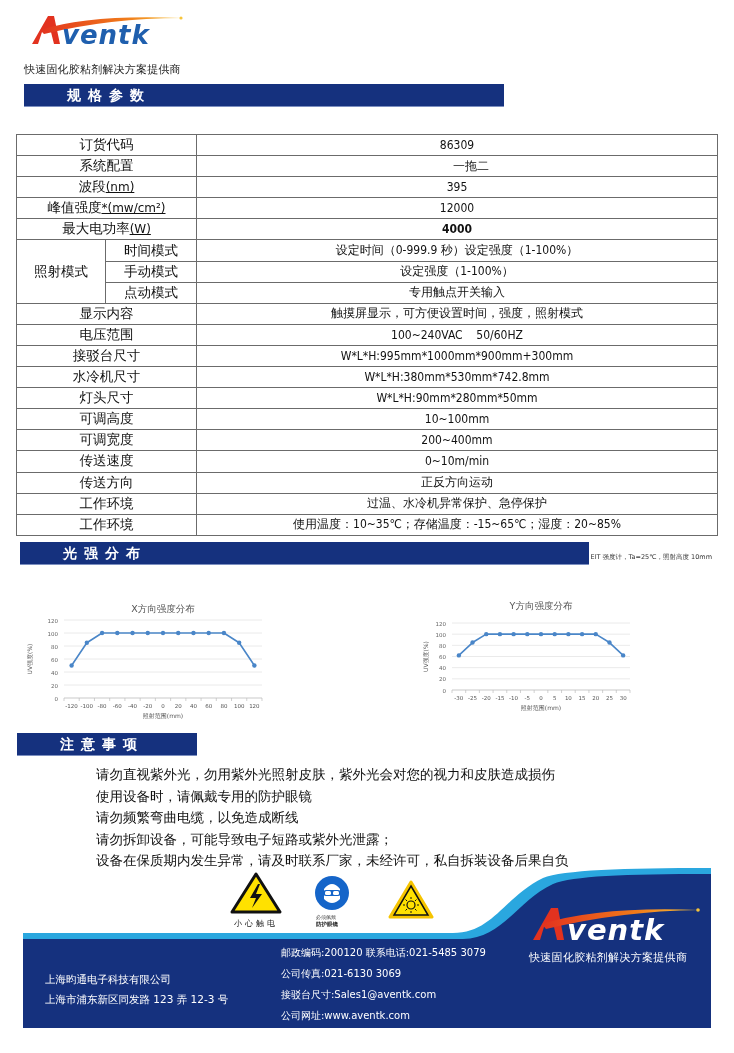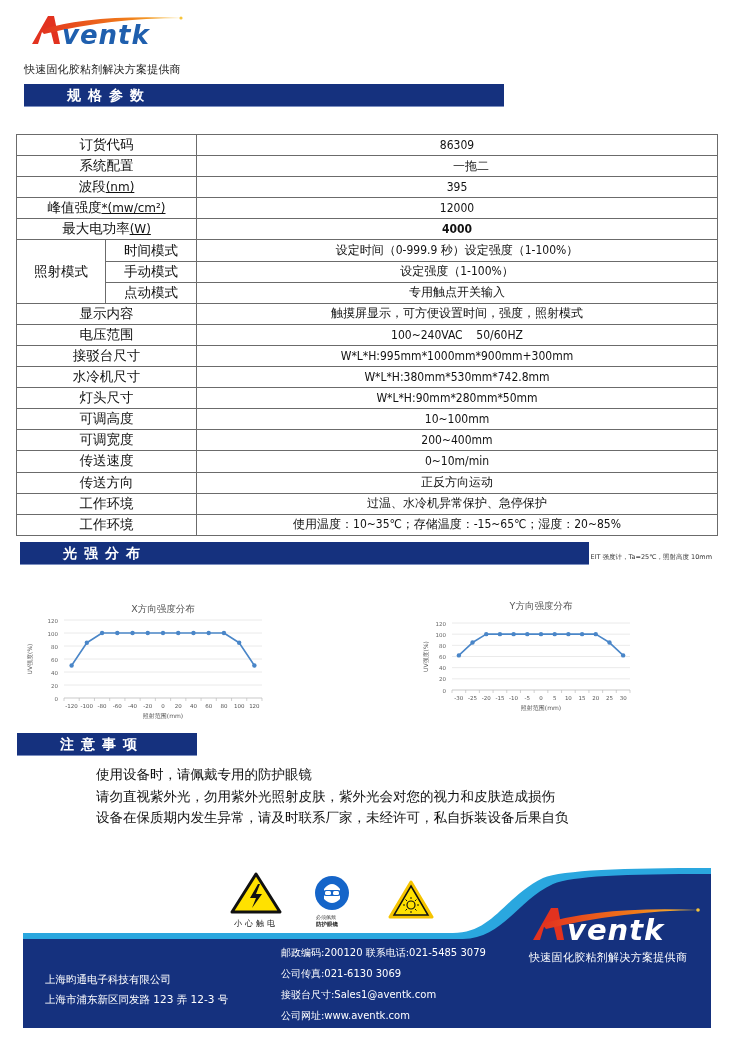--- a/index.html
+++ b/index.html
@@ -275,22 +275,24 @@
       <circle cx="191.46153846153845" cy="49.541666666666664" r="2.2" fill="#4a86c8"></circle>
       <circle cx="205.15384615384613" cy="62.38333333333333" r="2.2" fill="#4a86c8"></circle>
     </svg>
 </div>
 
 <div class="section-bar" style="left:17px; top:733px; width:180px;">
   <span>注意事项</span>
 </div>
 
 <div class="notes">
+  <div>请勿直视紫外光，勿用紫外光照射皮肤，紫外光会对您的视力和皮肤造成损伤</div>
   <div>使用设备时，请佩戴专用的防护眼镜</div>
-  <div>请勿直视紫外光，勿用紫外光照射皮肤，紫外光会对您的视力和皮肤造成损伤</div>
+  <div>请勿频繁弯曲电缆，以免造成断线</div>
+  <div>请勿拆卸设备，可能导致电子短路或紫外光泄露；</div>
   <div>设备在保质期内发生异常，请及时联系厂家，未经许可，私自拆装设备后果自负</div>
 </div>
 
 <div class="footer">
   <svg width="688" height="160" style="position:absolute;left:0;top:0;">
     <path d="M0 65 L430 65 C470 65 480 30 520 10 C540 2 600 0 688 0 L688 160 L0 160 Z" fill="#2aa7df"></path>
     <path d="M0 71 L440 71 C480 70 495 32 530 16 C550 8 600 6 688 6 L688 160 L0 160 Z" fill="#15317e"></path>
   </svg>
   <div class="footer-text company-name">上海昀通电子科技有限公司</div>
   <div class="footer-text company-addr">上海市浦东新区同发路 123 弄 12-3 号</div>

